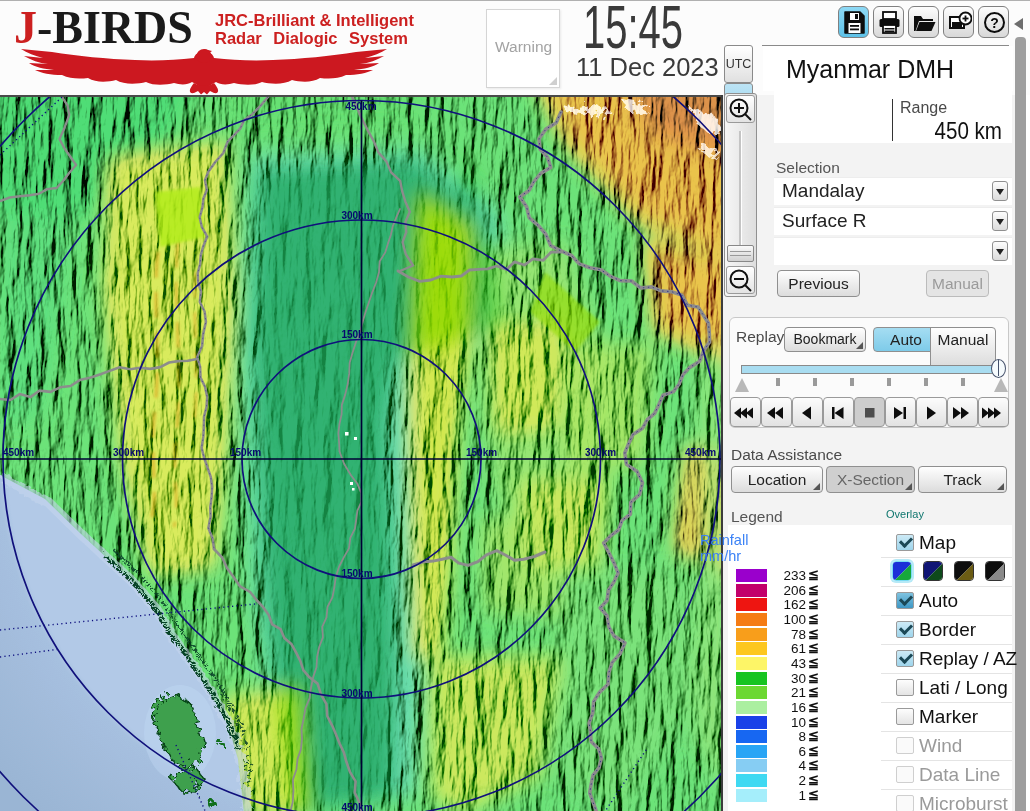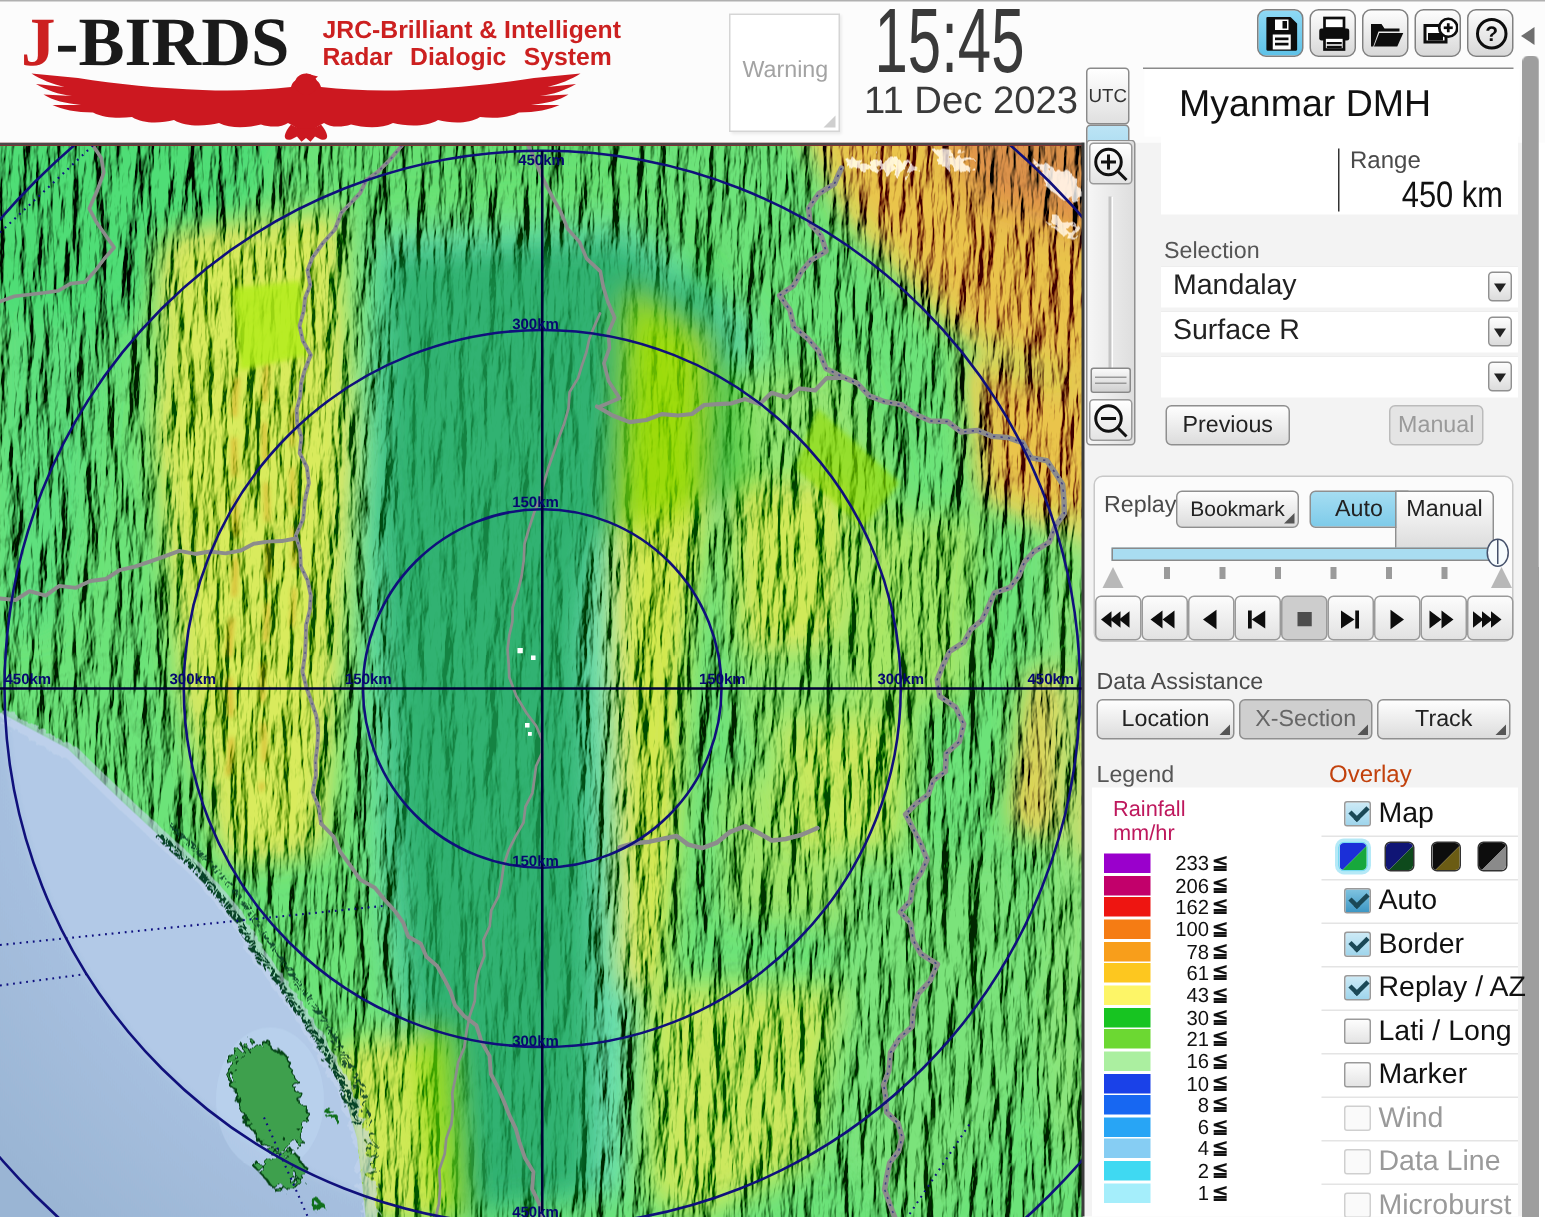--- a/index.html
+++ b/index.html
@@ -60,23 +60,23 @@
 .pbtn{position:absolute;top:79px;width:31.2px;height:30px;border:1px solid #9a9a9a;border-radius:4px;background:linear-gradient(#fcfcfc,#e2e2e2);}
 .pbtn svg{position:absolute;left:0;top:0;}
 #pstop{background:#cdcdcd;}
 
 #dalab{position:absolute;left:731px;top:446px;font-size:15.5px;color:#4a4a4a;}
 #dloc{left:731px;top:466px;width:92px;height:27px;line-height:25px;}
 #dxsec{left:826px;top:466px;width:89px;height:27px;line-height:25px;background:#cfcfcf;color:#666;}
 #dtrack{left:918px;top:466px;width:89px;height:27px;line-height:25px;}
 
 #leglab{position:absolute;left:731px;top:508px;font-size:15.5px;color:#555;}
-#ovlab{position:absolute;left:886px;top:508px;font-size:16px;color:#c2410c;}
+#ovlab{position:absolute;left:886px;top:508px;font-size:11px;color:#0f766e;}
 #legovbg{position:absolute;left:728px;top:525px;width:284px;height:286px;background:#fff;}
-#rainfall{position:absolute;left:742px;top:533px;font-size:14.5px;color:#be185d;line-height:15.5px;}
+#rainfall{position:absolute;left:700px;top:533px;font-size:14.5px;color:#3b82f6;line-height:15.5px;}
 .sw{position:absolute;left:736px;width:31px;height:13px;}
 .swv{position:absolute;left:750px;width:56px;text-align:right;font-size:13.5px;color:#111;}
 .leq{position:absolute;left:808px;font-size:13px;color:#111;font-weight:bold;}
 .ovrow{position:absolute;left:881px;width:131px;height:29px;border-bottom:1px solid #e4e4e4;white-space:nowrap;}
 .cb{position:absolute;left:15px;top:5px;width:18px;height:17px;border:1px solid #9a9a9a;border-radius:2px;background:linear-gradient(#fdfdfd,#e4e4e4);}
 .cb.chk{background:linear-gradient(#cdeaf6,#9fd5ec);}
 .cb.chk:before{content:"";position:absolute;left:3px;top:2px;width:9px;height:5px;border-left:3px solid #1b4856;border-bottom:3px solid #1b4856;transform:rotate(-45deg);}
 .cb.dis{border-color:#cfcfcf;background:#fafafa;}
 .ovtext{position:absolute;left:38px;top:3px;font-size:19px;color:#111;white-space:nowrap;}
 .ovtext.dis{color:#9a9a9a;}

